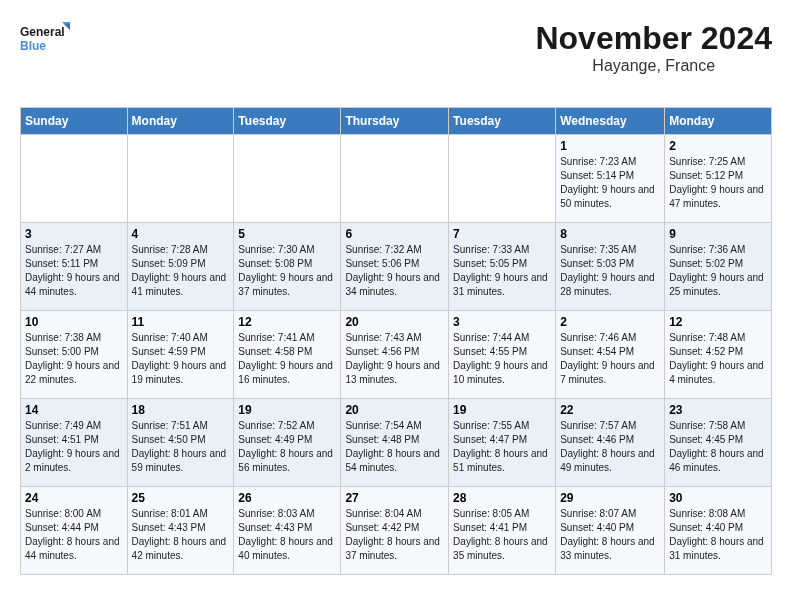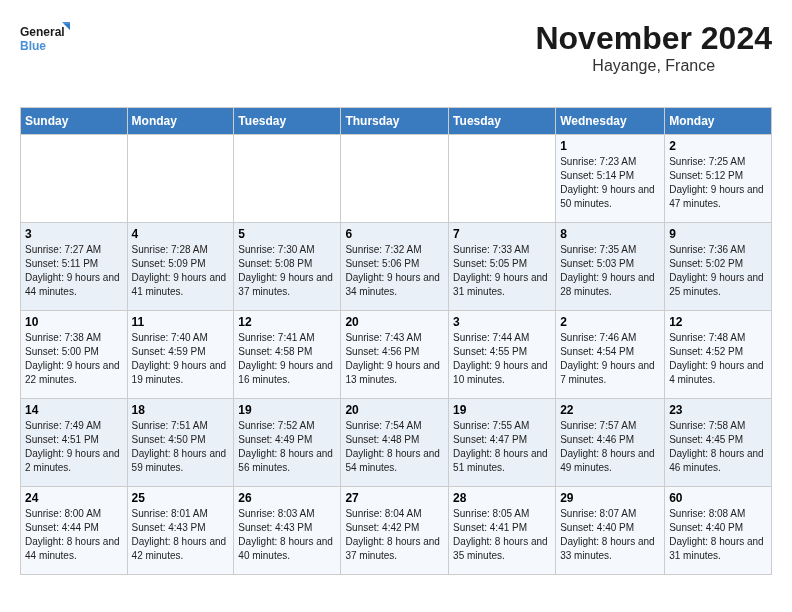--- a/index.html
+++ b/index.html
@@ -292,20 +292,20 @@
           Sunrise: 8:05 AM<br>Sunset: 4:41 PM<br>Daylight: 8 hours and 35 minutes.
         </div>
         </td>
         <td>
           <span class="day-num">29</span>
         <div class="day-info">
           Sunrise: 8:07 AM<br>Sunset: 4:40 PM<br>Daylight: 8 hours and 33 minutes.
         </div>
         </td>
         <td>
-          <span class="day-num">60</span>
+          <span class="day-num">30</span>
         <div class="day-info">
           Sunrise: 8:08 AM<br>Sunset: 4:40 PM<br>Daylight: 8 hours and 31 minutes.
         </div>
         </td>
       </tr>
     </tbody>
 </table>
 
 </body></html>

